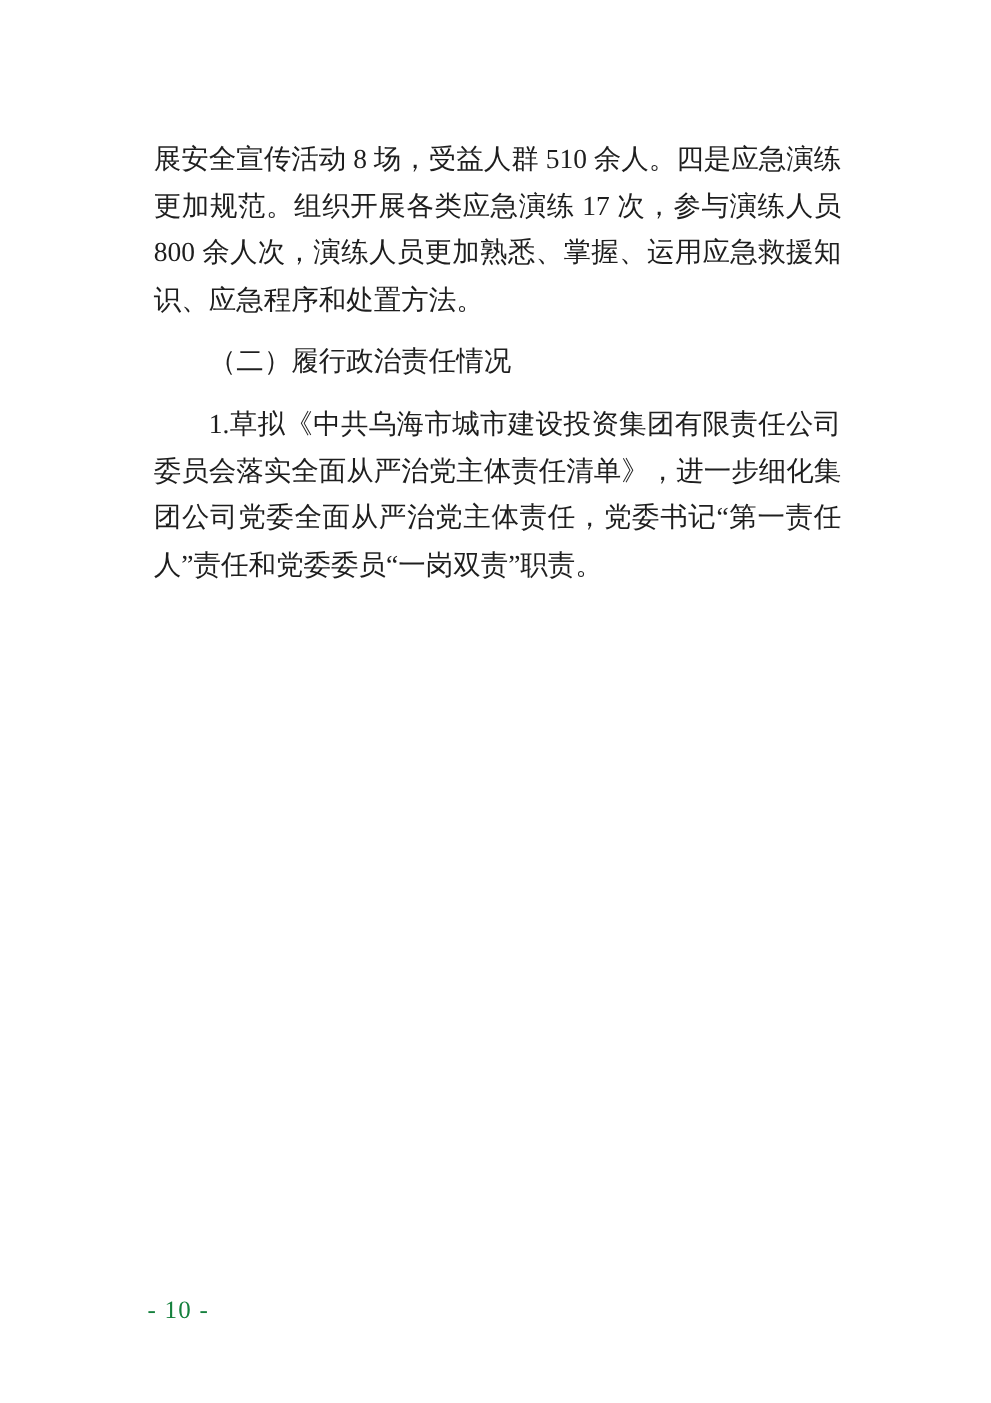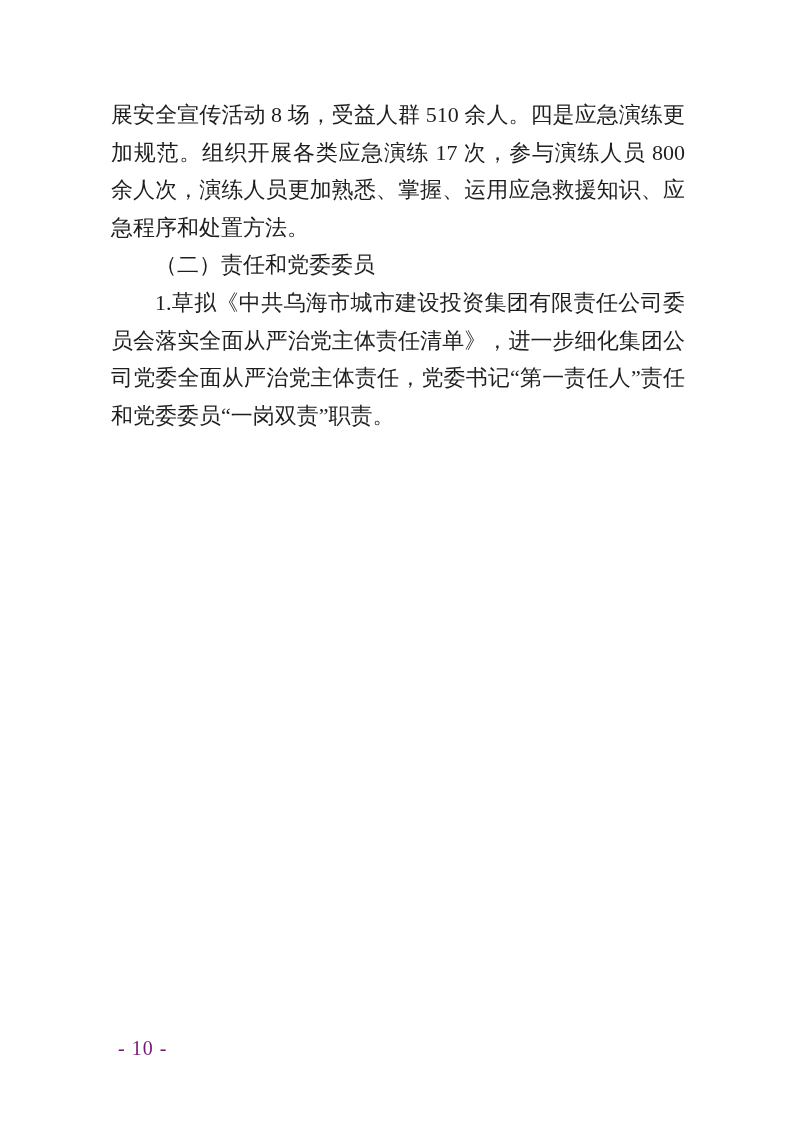--- a/index.html
+++ b/index.html
@@ -16,21 +16,21 @@
     font-family: "Liberation Serif", "DejaVu Serif", serif;
     color: #1e1e1e;
   }
   .content {
     position: absolute;
     left: 111px;
     top: 96px;
     width: 574px;
   }
   .content p {
-    margin: 0;
+    margin: 12px;
     padding: 0;
     font-size: 22px;
     line-height: 37.6px;
     text-align: justify;
     text-justify: inter-ideograph;
     text-indent: 2em;
     letter-spacing: 0;
   }
   .content p.noindent {
     text-indent: 0;
@@ -38,27 +38,27 @@
   .content p.heading {
     
     font-weight: normal;
   }
   .footer {
     position: absolute;
     left: 118px;
     top: 1036px;
     font-size: 20px;
     line-height: 24px;
-    color: #701a75;
+    color: #15803d;
     letter-spacing: 1px;
   }
 </style>
 </head>
 <body>
 
 <div class="page">
   <div class="content">
     <p class="noindent">展安全宣传活动 8 场，受益人群 510 余人。四是应急演练更加规范。组织开展各类应急演练 17 次，参与演练人员 800 余人次，演练人员更加熟悉、掌握、运用应急救援知识、应急程序和处置方法。</p>
-    <p class="heading">（二）责任和党委委员</p>
+    <p class="heading">（二）履行政治责任情况</p>
     <p>1.草拟《中共乌海市城市建设投资集团有限责任公司委员会落实全面从严治党主体责任清单》，进一步细化集团公司党委全面从严治党主体责任，党委书记“第一责任人”责任和党委委员“一岗双责”职责。</p>
   </div>
   <div class="footer">- 10 -</div>
 </div>
 
 </body></html>

